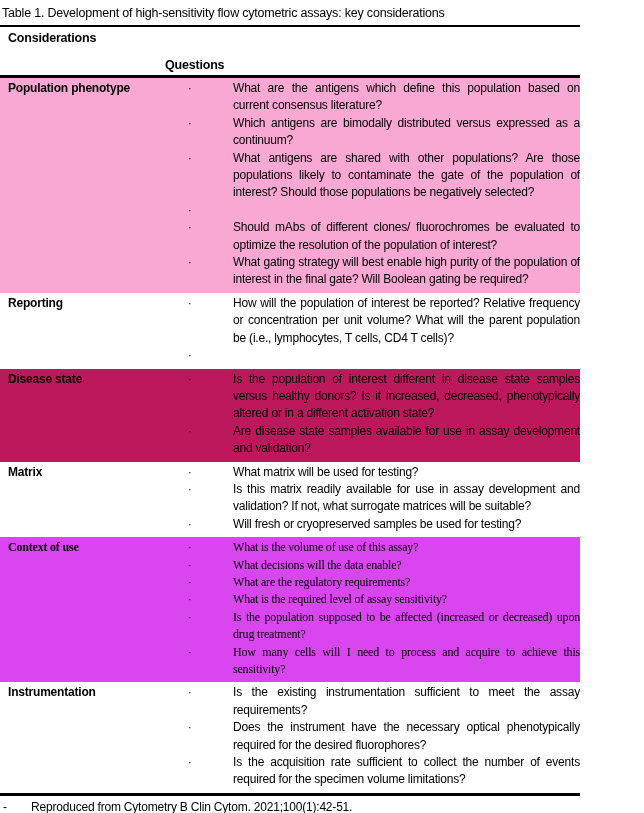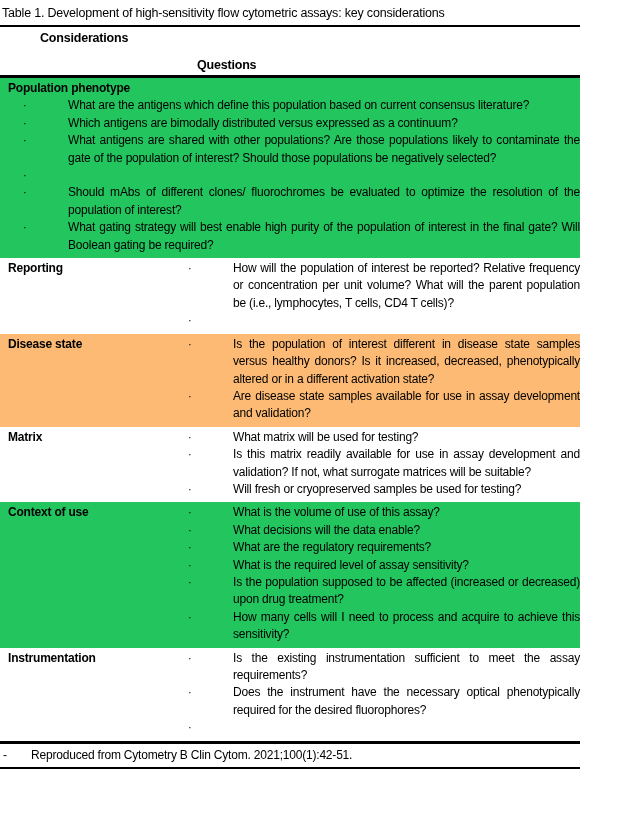--- a/index.html
+++ b/index.html
@@ -27,21 +27,20 @@
     display: flex;
     font-weight: bold;
     font-size: 12.5px;
     padding: 4px 0 3px 0;
     border-bottom: 3px solid #000;
   }
   .col-considerations-h {
     width: 165px;
     padding-left: 8px;
     box-sizing: border-box;
-    margin-left: 32px;
   }
   .col-questions-h { flex: 1; margin-top: 27px; }
 
   .row {
     display: flex;
     padding: 2px 0 4px 0;
   }
   .row.shaded { background: #bfbfbf; }
 
   .cell-consideration {
@@ -88,21 +87,21 @@
 
   <div class="title">Table 1. Development of high-sensitivity flow cytometric assays: key considerations</div>
 
   <div>
 
     <div class="header-row">
       <div class="col-considerations-h">Considerations</div>
       <div class="col-questions-h">Questions</div>
     </div>
 
-    <div class="row shaded" style="background: #22c55e; flex-direction: column;">
+    <div class="row shaded" style="background: #f9a8d4;">
       <div class="cell-consideration">Population phenotype</div>
       <div class="cell-questions">
         <div class="q">
           <span class="bullet">·</span>
           <span class="qtext">What are the antigens which define this population based on current consensus literature?</span>
         </div>
         <div class="q">
           <span class="bullet">·</span>
           <span class="qtext">Which antigens are bimodally distributed versus expressed as a continuum?</span>
         </div>
@@ -130,21 +129,21 @@
         <div class="q">
           <span class="bullet">·</span>
           <span class="qtext">How will the population of interest be reported? Relative frequency or concentration per unit volume? What will the parent population be (i.e., lymphocytes, T cells, CD4 T cells)?</span>
         </div>
         <div class="q">
           <span class="bullet">·</span>
         </div>
       </div>
     </div>
 
-    <div class="row shaded" style="background: #fdba74;">
+    <div class="row shaded" style="background: #be185d;">
       <div class="cell-consideration">Disease state</div>
       <div class="cell-questions">
         <div class="q">
           <span class="bullet">·</span>
           <span class="qtext">Is the population of interest different in disease state samples versus healthy donors? Is it increased, decreased, phenotypically altered or in a different activation state?</span>
         </div>
         <div class="q">
           <span class="bullet">·</span>
           <span class="qtext">Are disease state samples available for use in assay development and validation?</span>
         </div>
@@ -162,21 +161,21 @@
           <span class="bullet">·</span>
           <span class="qtext">Is this matrix readily available for use in assay development and validation? If not, what surrogate matrices will be suitable?</span>
         </div>
         <div class="q">
           <span class="bullet">·</span>
           <span class="qtext">Will fresh or cryopreserved samples be used for testing?</span>
         </div>
       </div>
     </div>
 
-    <div class="row shaded" style="background: #22c55e;">
+    <div class="row shaded" style="background: #d946ef; font-family: Liberation Serif, serif;">
       <div class="cell-consideration">Context of use</div>
       <div class="cell-questions">
         <div class="q">
           <span class="bullet">·</span>
           <span class="qtext">What is the volume of use of this assay?</span>
         </div>
         <div class="q">
           <span class="bullet">·</span>
           <span class="qtext">What decisions will the data enable?</span>
         </div>
@@ -205,20 +204,21 @@
         <div class="q">
           <span class="bullet">·</span>
           <span class="qtext">Is the existing instrumentation sufficient to meet the assay requirements?</span>
         </div>
         <div class="q">
           <span class="bullet">·</span>
           <span class="qtext">Does the instrument have the necessary optical phenotypically required for the desired fluorophores?</span>
         </div>
         <div class="q">
           <span class="bullet">·</span>
+          <span class="qtext">Is the acquisition rate sufficient to collect the number of events required for the specimen volume limitations?</span>
         </div>
       </div>
     </div>
 
   </div>
 
   <div class="footer">
     <span class="dash">-</span>
     <span class="ftext">Reproduced from Cytometry B Clin Cytom. 2021;100(1):42-51.</span>
   </div>

